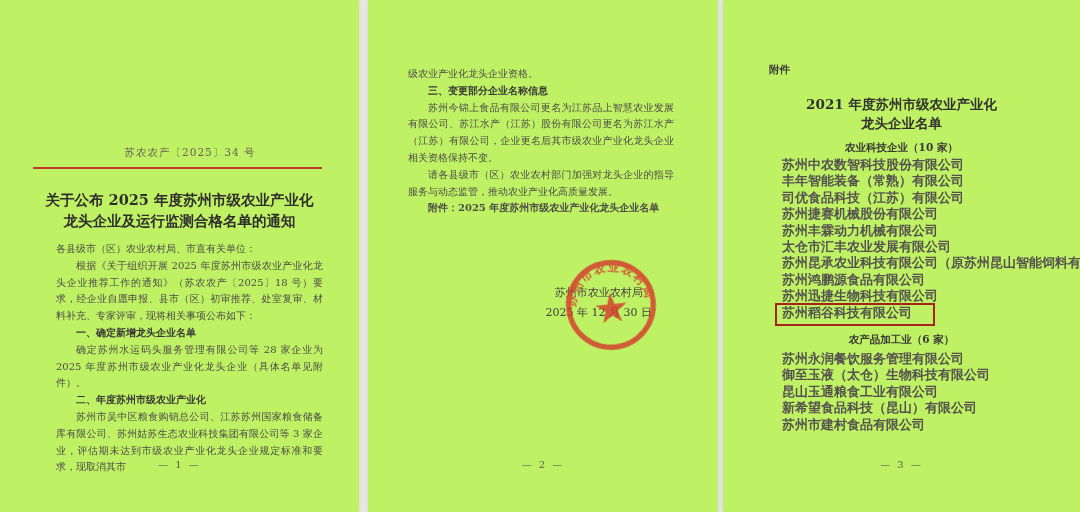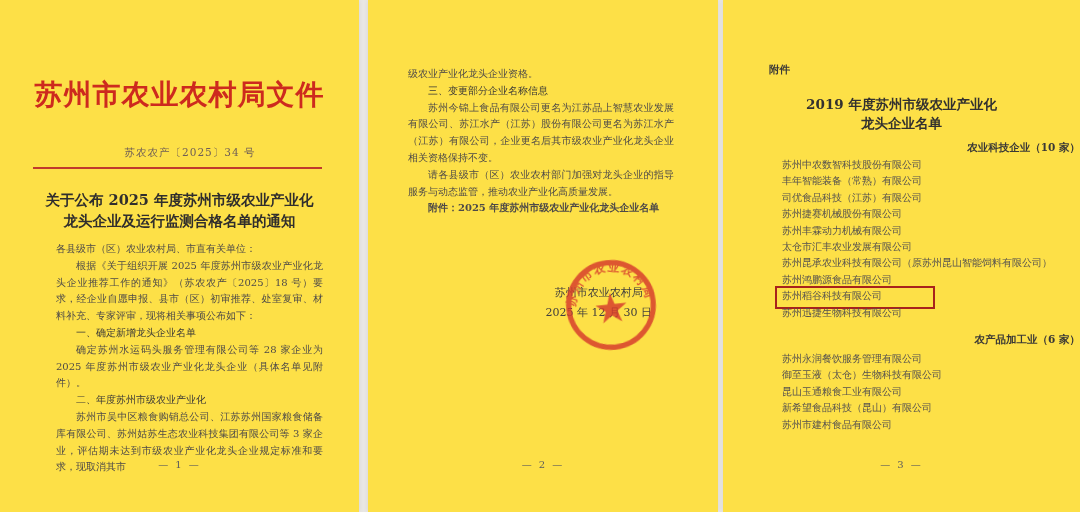--- a/index.html
+++ b/index.html
@@ -2,21 +2,21 @@
 <html><head>
 <meta charset="utf-8">
 <style>
   html,body{margin:0;padding:0;}
   body{
     width:1080px;height:512px;position:relative;overflow:hidden;
     background:#e9e7e4;
     font-family:"DejaVu Serif","Liberation Serif",serif;
   }
   .page{
-    position:absolute;top:0;height:512px;background:#fde047;
+    position:absolute;top:0;height:512px;background:#bef264;
     box-shadow:0 0 5px rgba(0,0,0,.08);
   }
   #page1{left:0;width:359px;}
   #page2{left:368px;width:350px;}
   #page3{left:723px;width:357px;}
 
   
   .agency-header{
     position:absolute;top:76px;left:0;right:0;text-align:center;
     color:#cd2a1e;font-size:28px;font-weight:bold;letter-spacing:1px;
@@ -36,21 +36,21 @@
     filter:blur(.35px);
   }
   .body-text{
     position:absolute;font-size:10px;line-height:16.8px;color:#4e4a48;
     text-align:justify;filter:blur(.35px);
   }
   #p1-body{top:241px;left:56px;right:36px;}
   #p2-body{top:66px;left:40px;right:44px;}
   .body-text p{margin:0;}
   .ind{text-indent:2em;}
-  .sec-head{font-weight:normal;color:#3a3836;text-indent:2em;}
+  .sec-head{font-weight:bold;color:#3a3836;text-indent:2em;}
   .attach-line{margin-top:15px;text-indent:2em;font-weight:bold;}
 
   .page-footer{
     position:absolute;top:459px;left:0;right:0;text-align:center;
     font-size:10px;color:#5c5c5c;letter-spacing:2px;filter:blur(.3px);
   }
 
   
   .signature-block{
     position:absolute;top:283px;right:66px;text-align:center;
@@ -66,42 +66,41 @@
   .attach-label{
     position:absolute;top:63px;left:46px;font-size:10.5px;font-weight:600;
     color:#3c3a38;filter:blur(.3px);
   }
   .p3-title{
     position:absolute;top:95px;left:10px;right:10px;text-align:center;
     font-size:13.5px;font-weight:bold;line-height:19px;color:#33312f;
     filter:blur(.35px);
   }
   .cat-heading{
-    position:absolute;left:0;right:0;text-align:right;
+    position:absolute;left:0;right:0;text-align:center;
     font-size:10.5px;font-weight:bold;color:#3a3836;filter:blur(.35px);
   }
   #cat1-heading{top:141px;}
   #cat2-heading{top:333px;}
   .company-list{
-    position:absolute;left:59px;right:8px;font-size:10px;line-height:16.4px;
-    color:#55514f;filter:blur(.4px);white-space:nowrap;
+    position:absolute;left:59px;right:8px;font-size:13px;line-height:16.4px;
+    color:#55514f;filter:blur(.4px);white-space:nowrap;font-weight:bold;
   }
   #list1{top:157px;}
   #list2{top:351px;}
   .company-item{position:relative;}
   .box-overlay{
     position:absolute;left:-7px;top:-2px;width:156px;height:19px;
     border:2px solid #a8221c;filter:blur(.2px);
   }
 </style>
 </head>
 <body>
 
 <div class="page" id="page1">
-  <div class="agency-header">苏州市农业农村局文件</div>
   <div class="doc-number">苏农农产〔2025〕34 号</div>
   <div class="red-rule"></div>
   <div class="notice-title">
     <div>关于公布 2025 年度苏州市级农业产业化</div>
     <div>龙头企业及运行监测合格名单的通知</div>
   </div>
   <div class="body-text" id="p1-body">
     <p>各县级市（区）农业农村局、市直有关单位：</p>
     <p class="ind">根据《关于组织开展 2025 年度苏州市级农业产业化龙头企业推荐工作的通知》（苏农农产〔2025〕18 号）要求，经企业自愿申报、县市（区）初审推荐、处室复审、材料补充、专家评审，现将相关事项公布如下：</p>
     <p class="sec-head">一、确定新增龙头企业名单</p>
@@ -136,39 +135,39 @@
     </text>
     <polygon fill="#d63a2c" points="50,37 53.9,49.1 66.6,49.1 56.3,56.6 60.2,68.7 50,61.2 39.8,68.7 43.7,56.6 33.4,49.1 46.1,49.1"></polygon>
   </svg>
 
   <div class="page-footer">— 2 —</div>
 </div>
 
 <div class="page" id="page3">
   <div class="attach-label">附件</div>
   <div class="p3-title">
-    <div>2019 年度苏州市级农业产业化</div>
+    <div>2021 年度苏州市级农业产业化</div>
     <div>龙头企业名单</div>
   </div>
 
   <div class="cat-heading" id="cat1-heading">农业科技企业（10 家）</div>
   <div class="company-list" id="list1">
     <div class="company-item">苏州中农数智科技股份有限公司</div>
     <div class="company-item">丰年智能装备（常熟）有限公司</div>
     <div class="company-item">司优食品科技（江苏）有限公司</div>
     <div class="company-item">苏州捷赛机械股份有限公司</div>
     <div class="company-item">苏州丰霖动力机械有限公司</div>
     <div class="company-item">太仓市汇丰农业发展有限公司</div>
     <div class="company-item">苏州昆承农业科技有限公司（原苏州昆山智能饲料有限公司）</div>
     <div class="company-item">苏州鸿鹏源食品有限公司</div>
+    <div class="company-item">苏州迅捷生物科技有限公司</div>
     <div class="company-item">
       <span>苏州稻谷科技有限公司</span>
       <span class="box-overlay"></span>
     </div>
-    <div class="company-item">苏州迅捷生物科技有限公司</div>
   </div>
 
   <div class="cat-heading" id="cat2-heading">农产品加工业（6 家）</div>
   <div class="company-list" id="list2">
     <div class="company-item">苏州永润餐饮服务管理有限公司</div>
     <div class="company-item">御至玉液（太仓）生物科技有限公司</div>
     <div class="company-item">昆山玉通粮食工业有限公司</div>
     <div class="company-item">新希望食品科技（昆山）有限公司</div>
     <div class="company-item">苏州市建村食品有限公司</div>
   </div>

